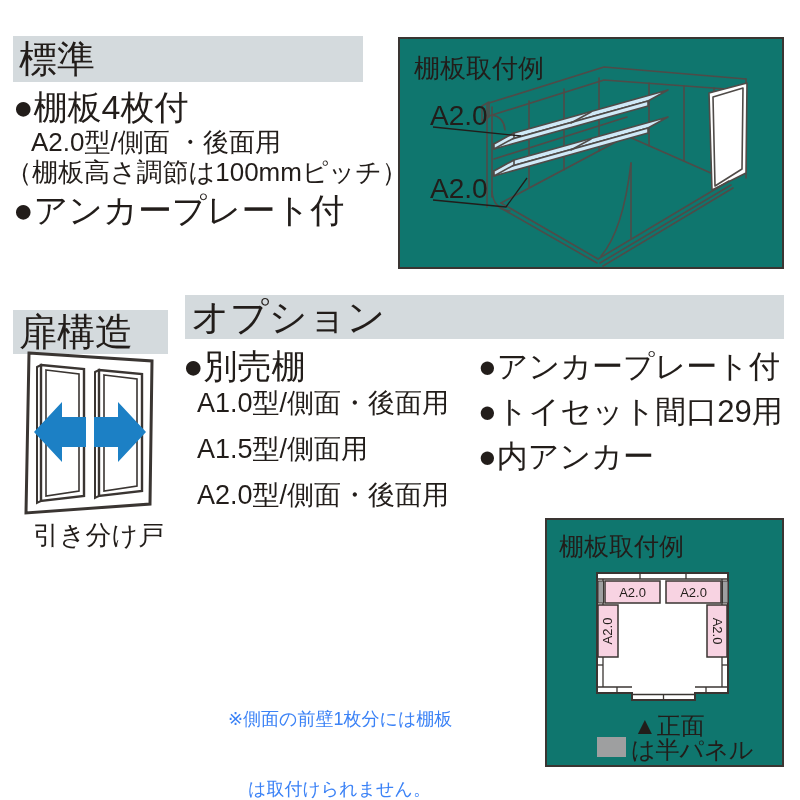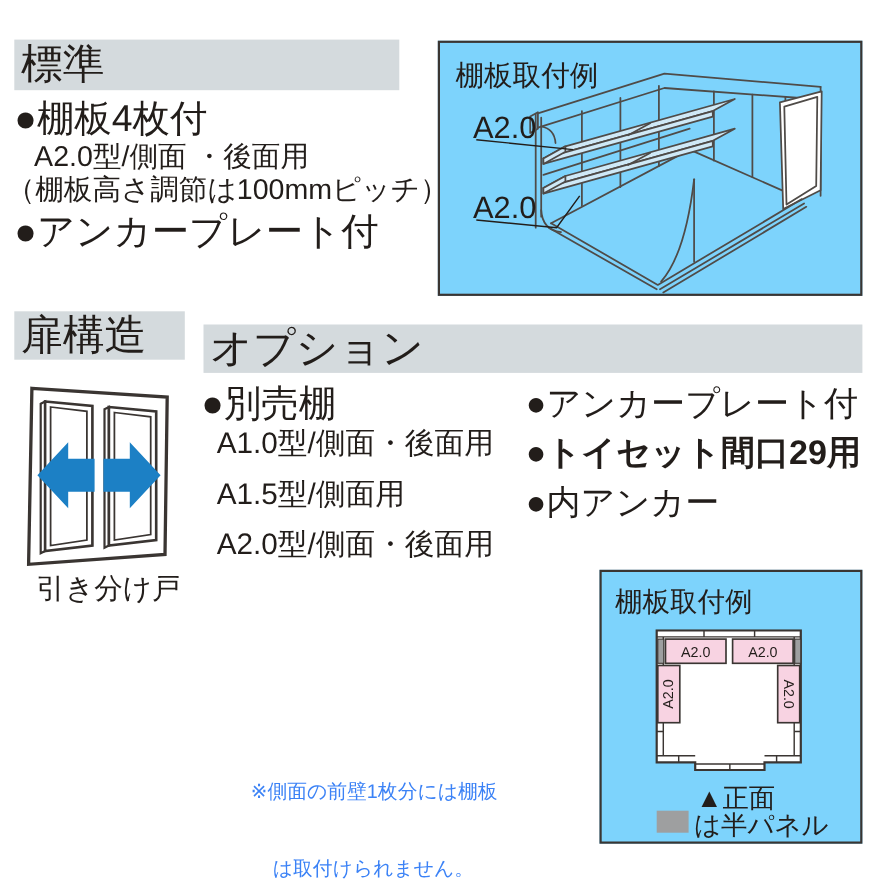--- a/index.html
+++ b/index.html
@@ -5,21 +5,21 @@
   * { margin:0; padding:0; box-sizing:border-box; }
   html,body { width:800px; height:800px; background:#ffffff; overflow:hidden;
     font-family:"Liberation Sans","DejaVu Sans",sans-serif; color:#221d1a; }
   .page { position:relative; width:800px; height:800px; background:#fff; }
   .abs { position:absolute; }
   .bar { background:#d4dadd; color:#221d1a; font-size:38px; font-weight:500;
          padding-left:6px; white-space:nowrap; overflow:hidden; }
   .bullet-line { font-size:34px; font-weight:500; white-space:nowrap; }
   .sub-line { font-size:26px; white-space:nowrap; }
   .opt-line { font-size:31px; font-weight:500; white-space:nowrap; }
-  .ex-box { border:2px solid #3a3532; background:#7dd3fc; }
+  .ex-box { border:2px solid #3a3532; background:#0f766e; }
   .ex-title { font-size:26px; font-weight:500; white-space:nowrap; }
   .iso-label { font-size:28px; white-space:nowrap; }
   .caption { font-size:26px; white-space:nowrap; }
   .legend-txt { font-size:24px; white-space:nowrap; }
   .note { color:#3b82f6; font-size:18px; line-height:34px; font-weight:500; white-space:nowrap; }
   svg { display:block; }
   svg text { font-family:"Liberation Sans","DejaVu Sans",sans-serif; fill:#221d1a; }
 </style>
 </head>
 <body>
@@ -84,21 +84,21 @@
       <g stroke="#221d1a" stroke-width="1.3" fill="none">
         <path d="M33,88 L121,97"></path>
         <path d="M33,161 L106,168 L127,139"></path>
       </g>
     </svg>
     <div class="abs ex-title" style="left:14px; top:12px;">棚板取付例</div>
     <div class="abs iso-label" style="left:30px; top:61px;">A2.0</div>
     <div class="abs iso-label" style="left:30px; top:134px;">A2.0</div>
   </div>
 
-  <div class="abs bar" style="left:13px; top:283px; width:155px; height:44px; line-height:44px;">
+  <div class="abs bar" style="left:13px; top:310px; width:155px; height:44px; line-height:44px;">
     <span>扉構造</span>
   </div>
   <svg class="abs" style="left:24px; top:348px;" width="132" height="170" viewBox="0 0 132 170">
     <g stroke="#3a3532" fill="#ffffff" stroke-linejoin="miter">
       <path d="M5,5 L128,13 L126,156 L2,165 Z" stroke-width="3" fill="none"></path>
 
       <path d="M13,19 L17,17 L17,153 L13,155 Z" stroke-width="2"></path>
       <path d="M17,17 L60,21 L60,148 L17,153 Z" stroke-width="2.4"></path>
       <path d="M22,22 L55,26 L55,143 L22,148 Z" stroke-width="1.6" fill="none"></path>
 
@@ -115,21 +115,21 @@
   <div class="abs caption" style="left:33px; top:518px;">引き分け戸</div>
 
   <div class="abs bullet-line" style="left:183px; top:344px;">●別売棚</div>
   <div class="abs bar" style="left:185px; top:295px; width:599px; height:44px; line-height:44px;">
     <span>オプション</span>
   </div>
   <div class="abs sub-line" style="left:197px; top:385px; font-size:27px;">A1.0型/側面・後面用</div>
   <div class="abs sub-line" style="left:197px; top:431px; font-size:27px;">A1.5型/側面用</div>
   <div class="abs sub-line" style="left:197px; top:477px; font-size:27px;">A2.0型/側面・後面用</div>
   <div class="abs opt-line" style="left:478px; top:346px;">●アンカープレート付</div>
-  <div class="abs opt-line" style="left:478px; top:391px;font-weight:bold;">●トイセット間口29用</div>
+  <div class="abs opt-line" style="left:478px; top:391px;">●トイセット間口29用</div>
   <div class="abs opt-line" style="left:478px; top:436px;">●内アンカー</div>
 
   <div class="abs ex-box" style="left:545px; top:518px; width:239px; height:249px;">
     <div class="abs ex-title" style="left:12px; top:10px; font-size:25px;">棚板取付例</div>
     <svg class="abs" style="left:48px; top:52px;" width="136" height="132" viewBox="0 0 136 132">
 
       <path d="M2,1 L133,1 L133,121 L100,121 L100,128 L37,128 L37,121 L2,121 Z" fill="#ffffff" stroke="#3a3532" stroke-width="2"></path>
       <g stroke="#3a3532" stroke-width="1.3" fill="none">
         <path d="M2,7 L133,7"></path>
         <path d="M8,7 L8,115"></path>

